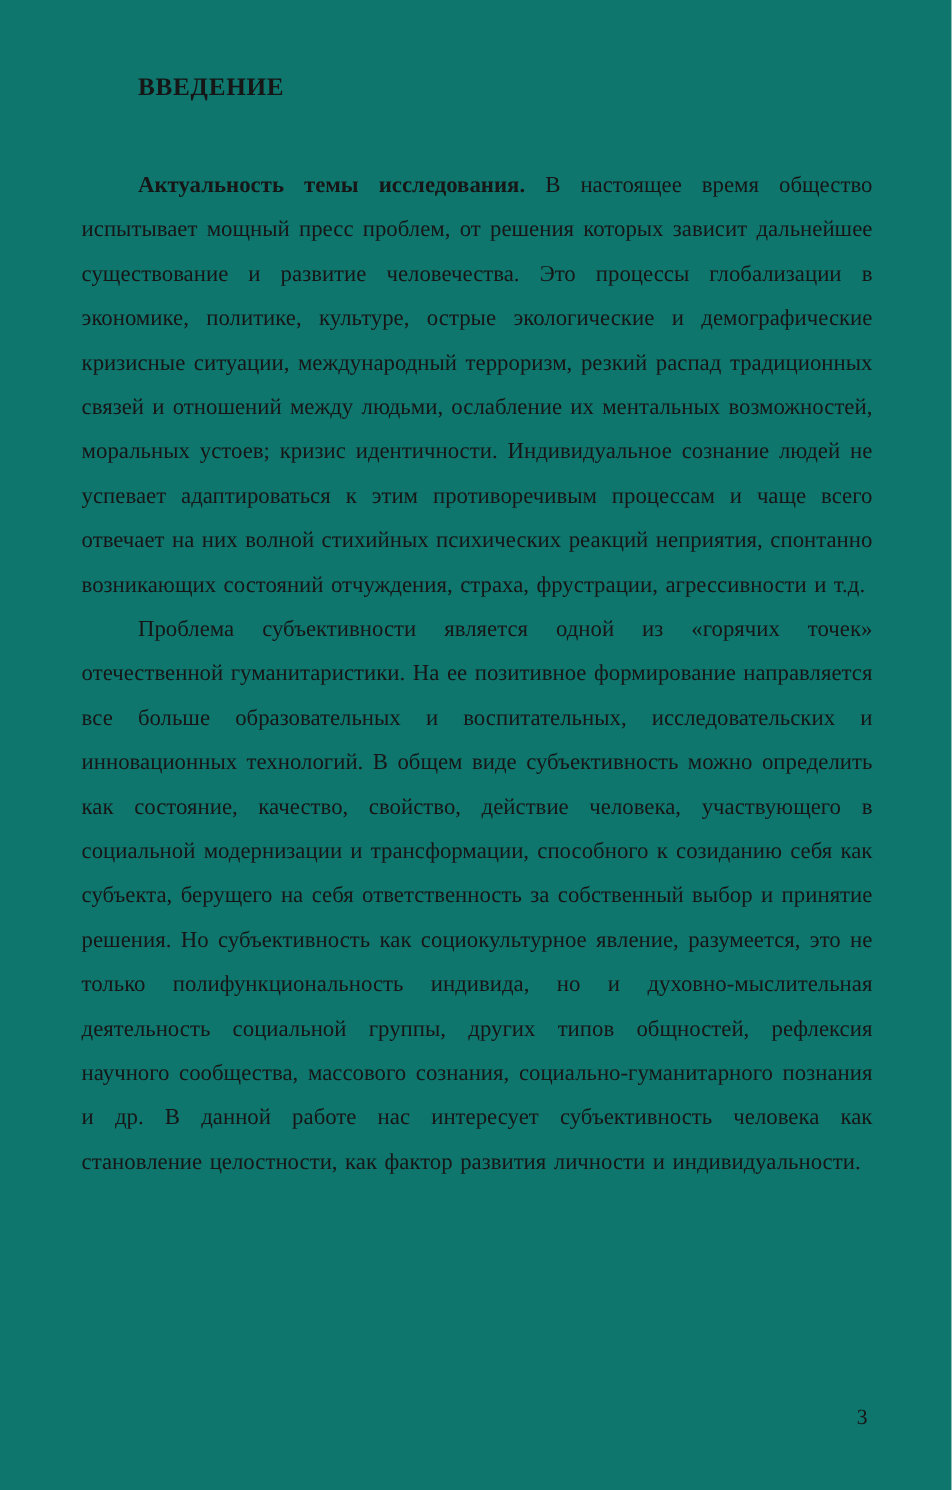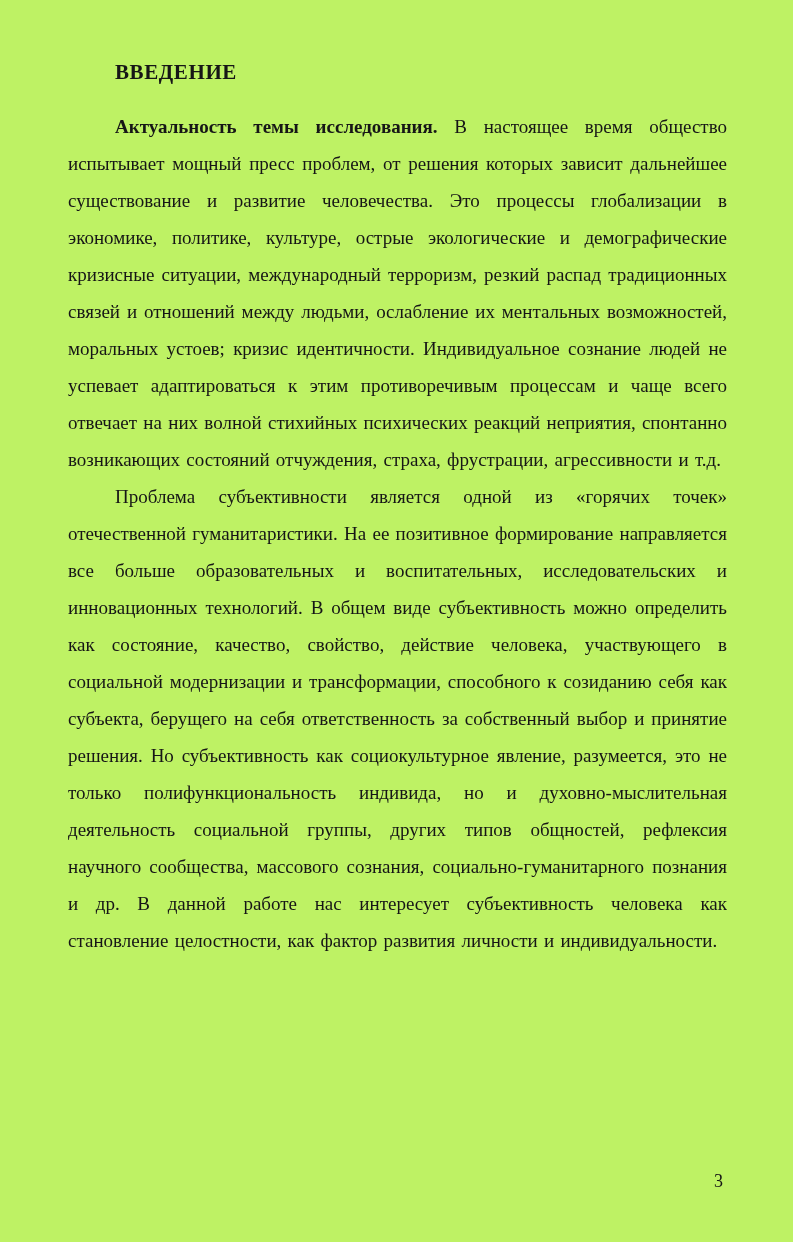--- a/index.html
+++ b/index.html
@@ -10,38 +10,38 @@
   body {
     width: 793px;
     height: 1242px;
     font-family: "Liberation Serif", "DejaVu Serif", serif;
     color: #161616;
   }
   .page {
     position: relative;
     width: 793px;
     height: 1242px;
-    background: #bef264;
+    background: #0f766e;
     overflow: hidden;
   }
   .content {
     position: absolute;
     left: 68px;
     top: 58px;
     width: 659px;
   }
   .heading {
     margin: 0 0 0 47px;
     font-size: 21px;
     font-weight: bold;
     letter-spacing: 0.6px;
     line-height: 28px;
   }
   .body-text {
-    margin-top: 22px;
+    margin-top: 50px;
   }
   .para {
     margin: 0;
     font-size: 19px;
     line-height: 37px;
     text-align: justify;
     text-indent: 47px;
     word-spacing: 1.5px;
   }
   .para .lead {

